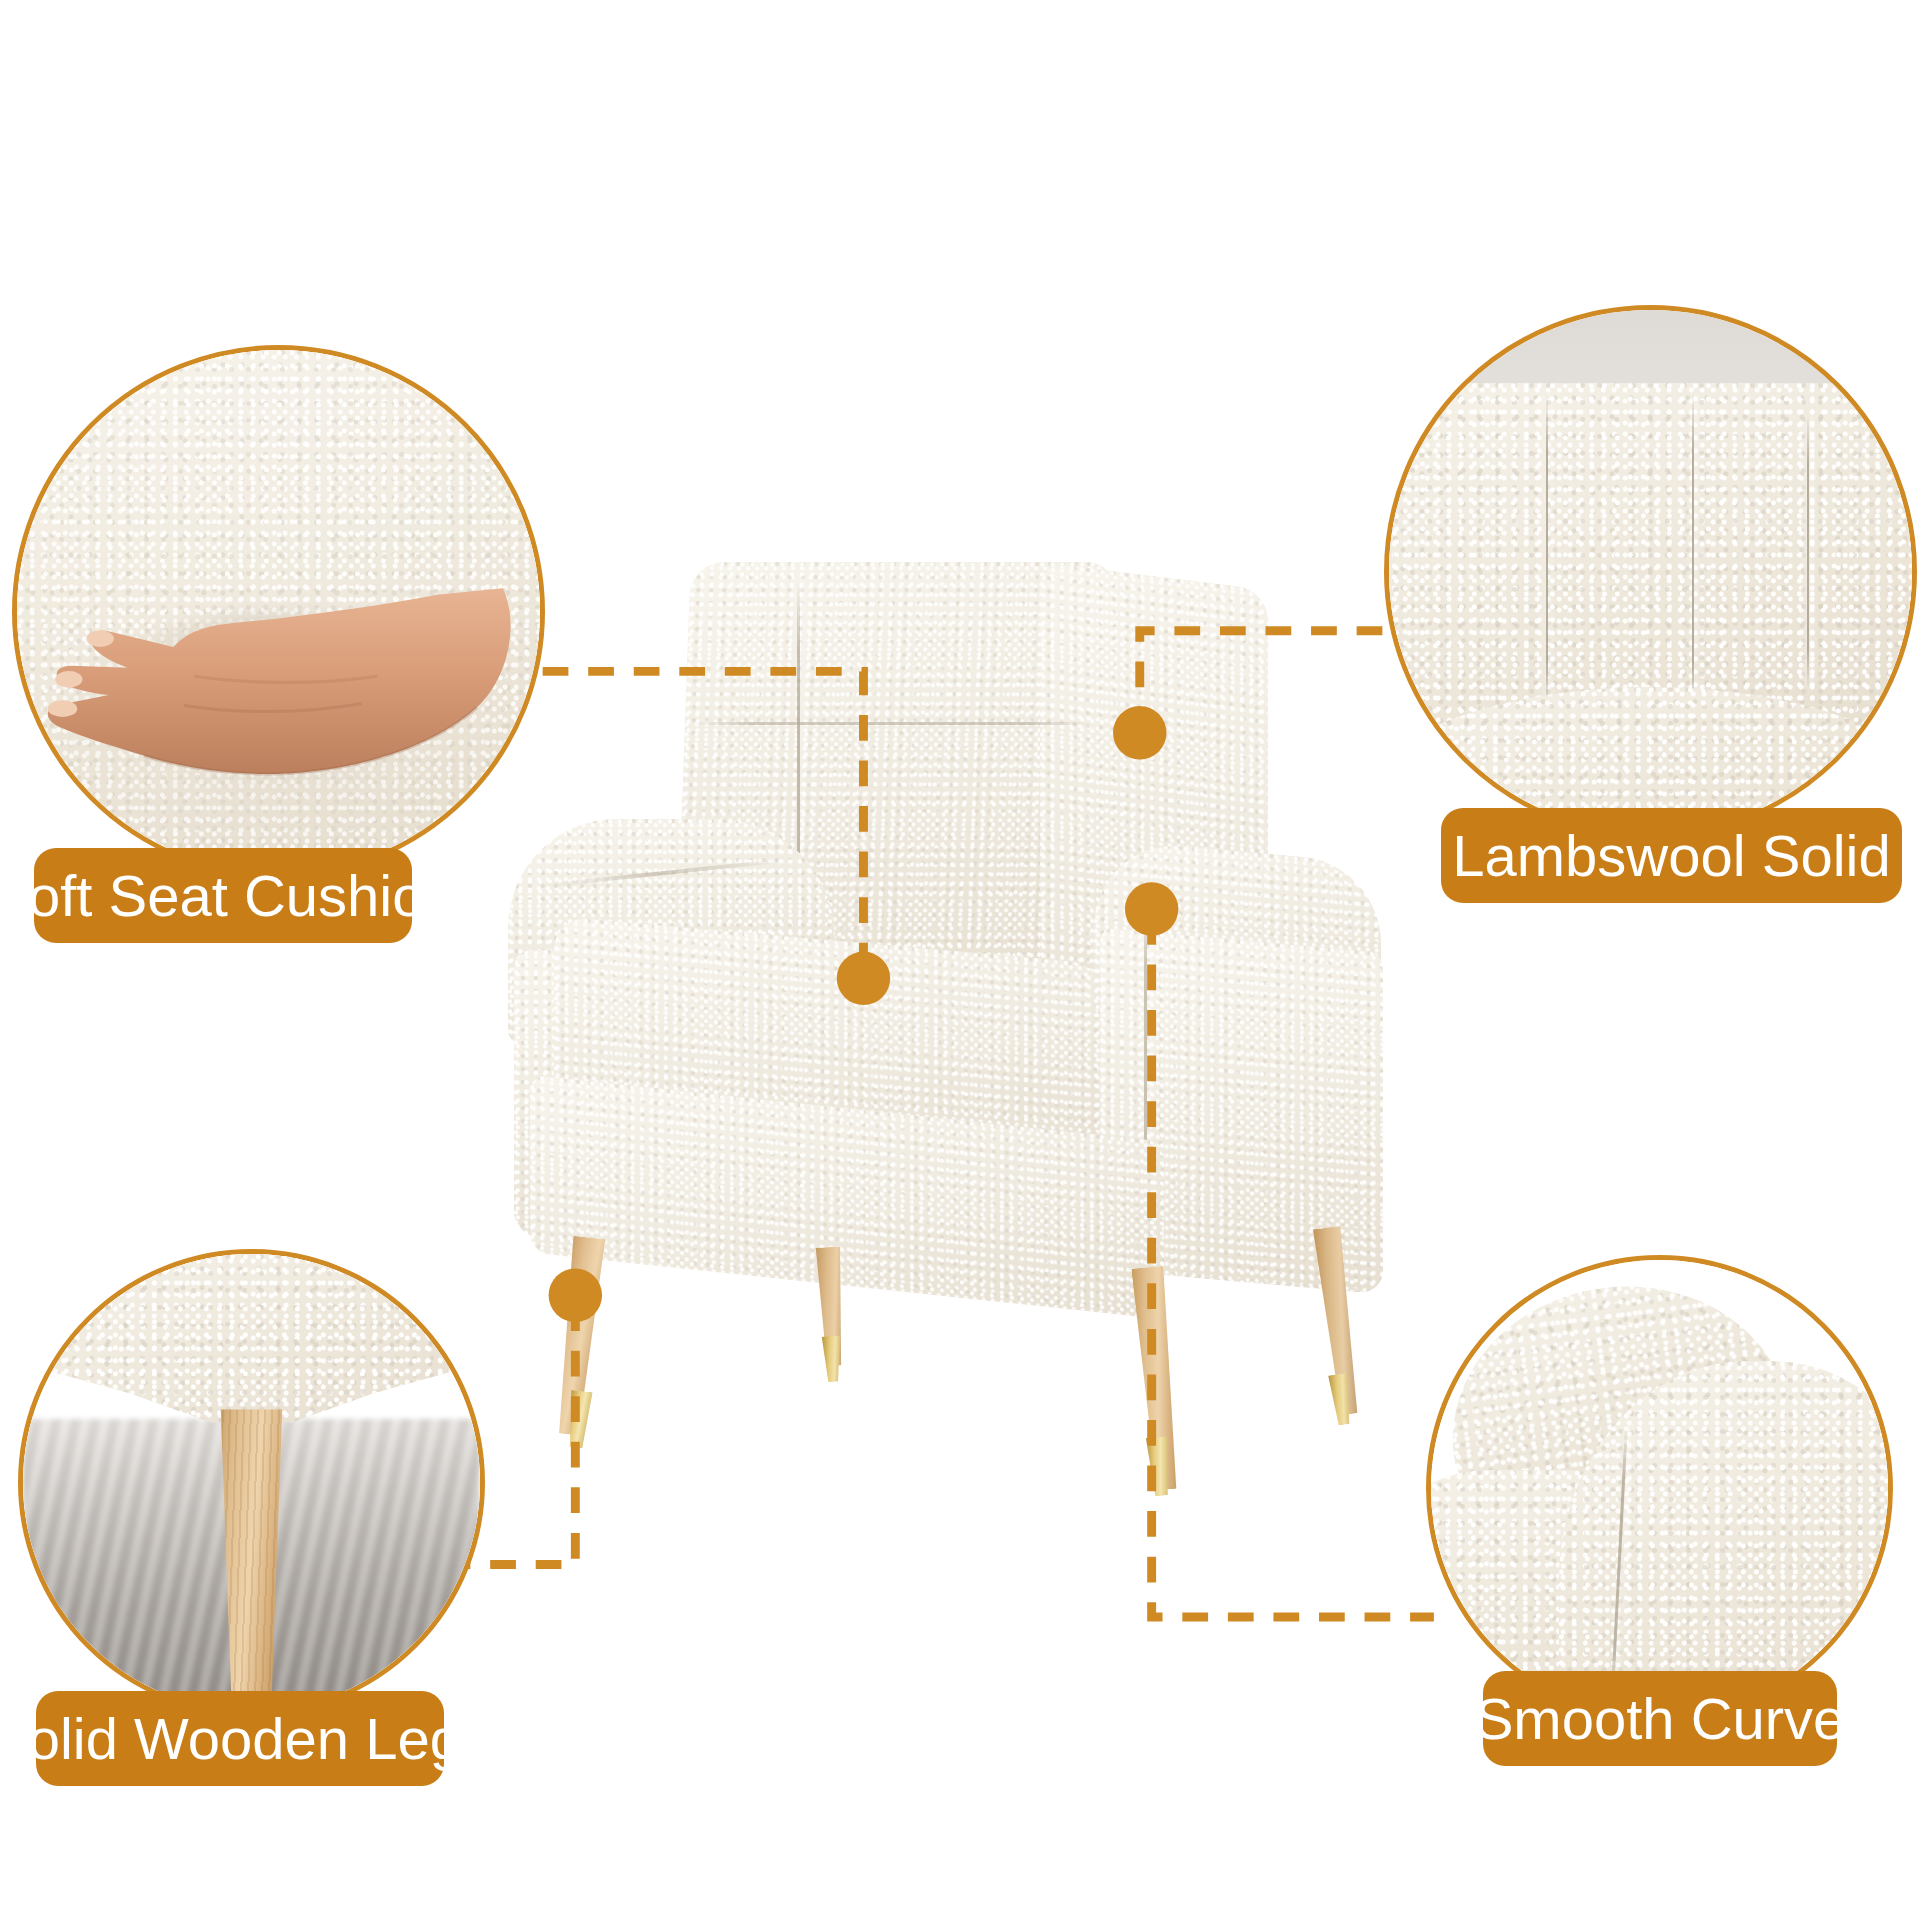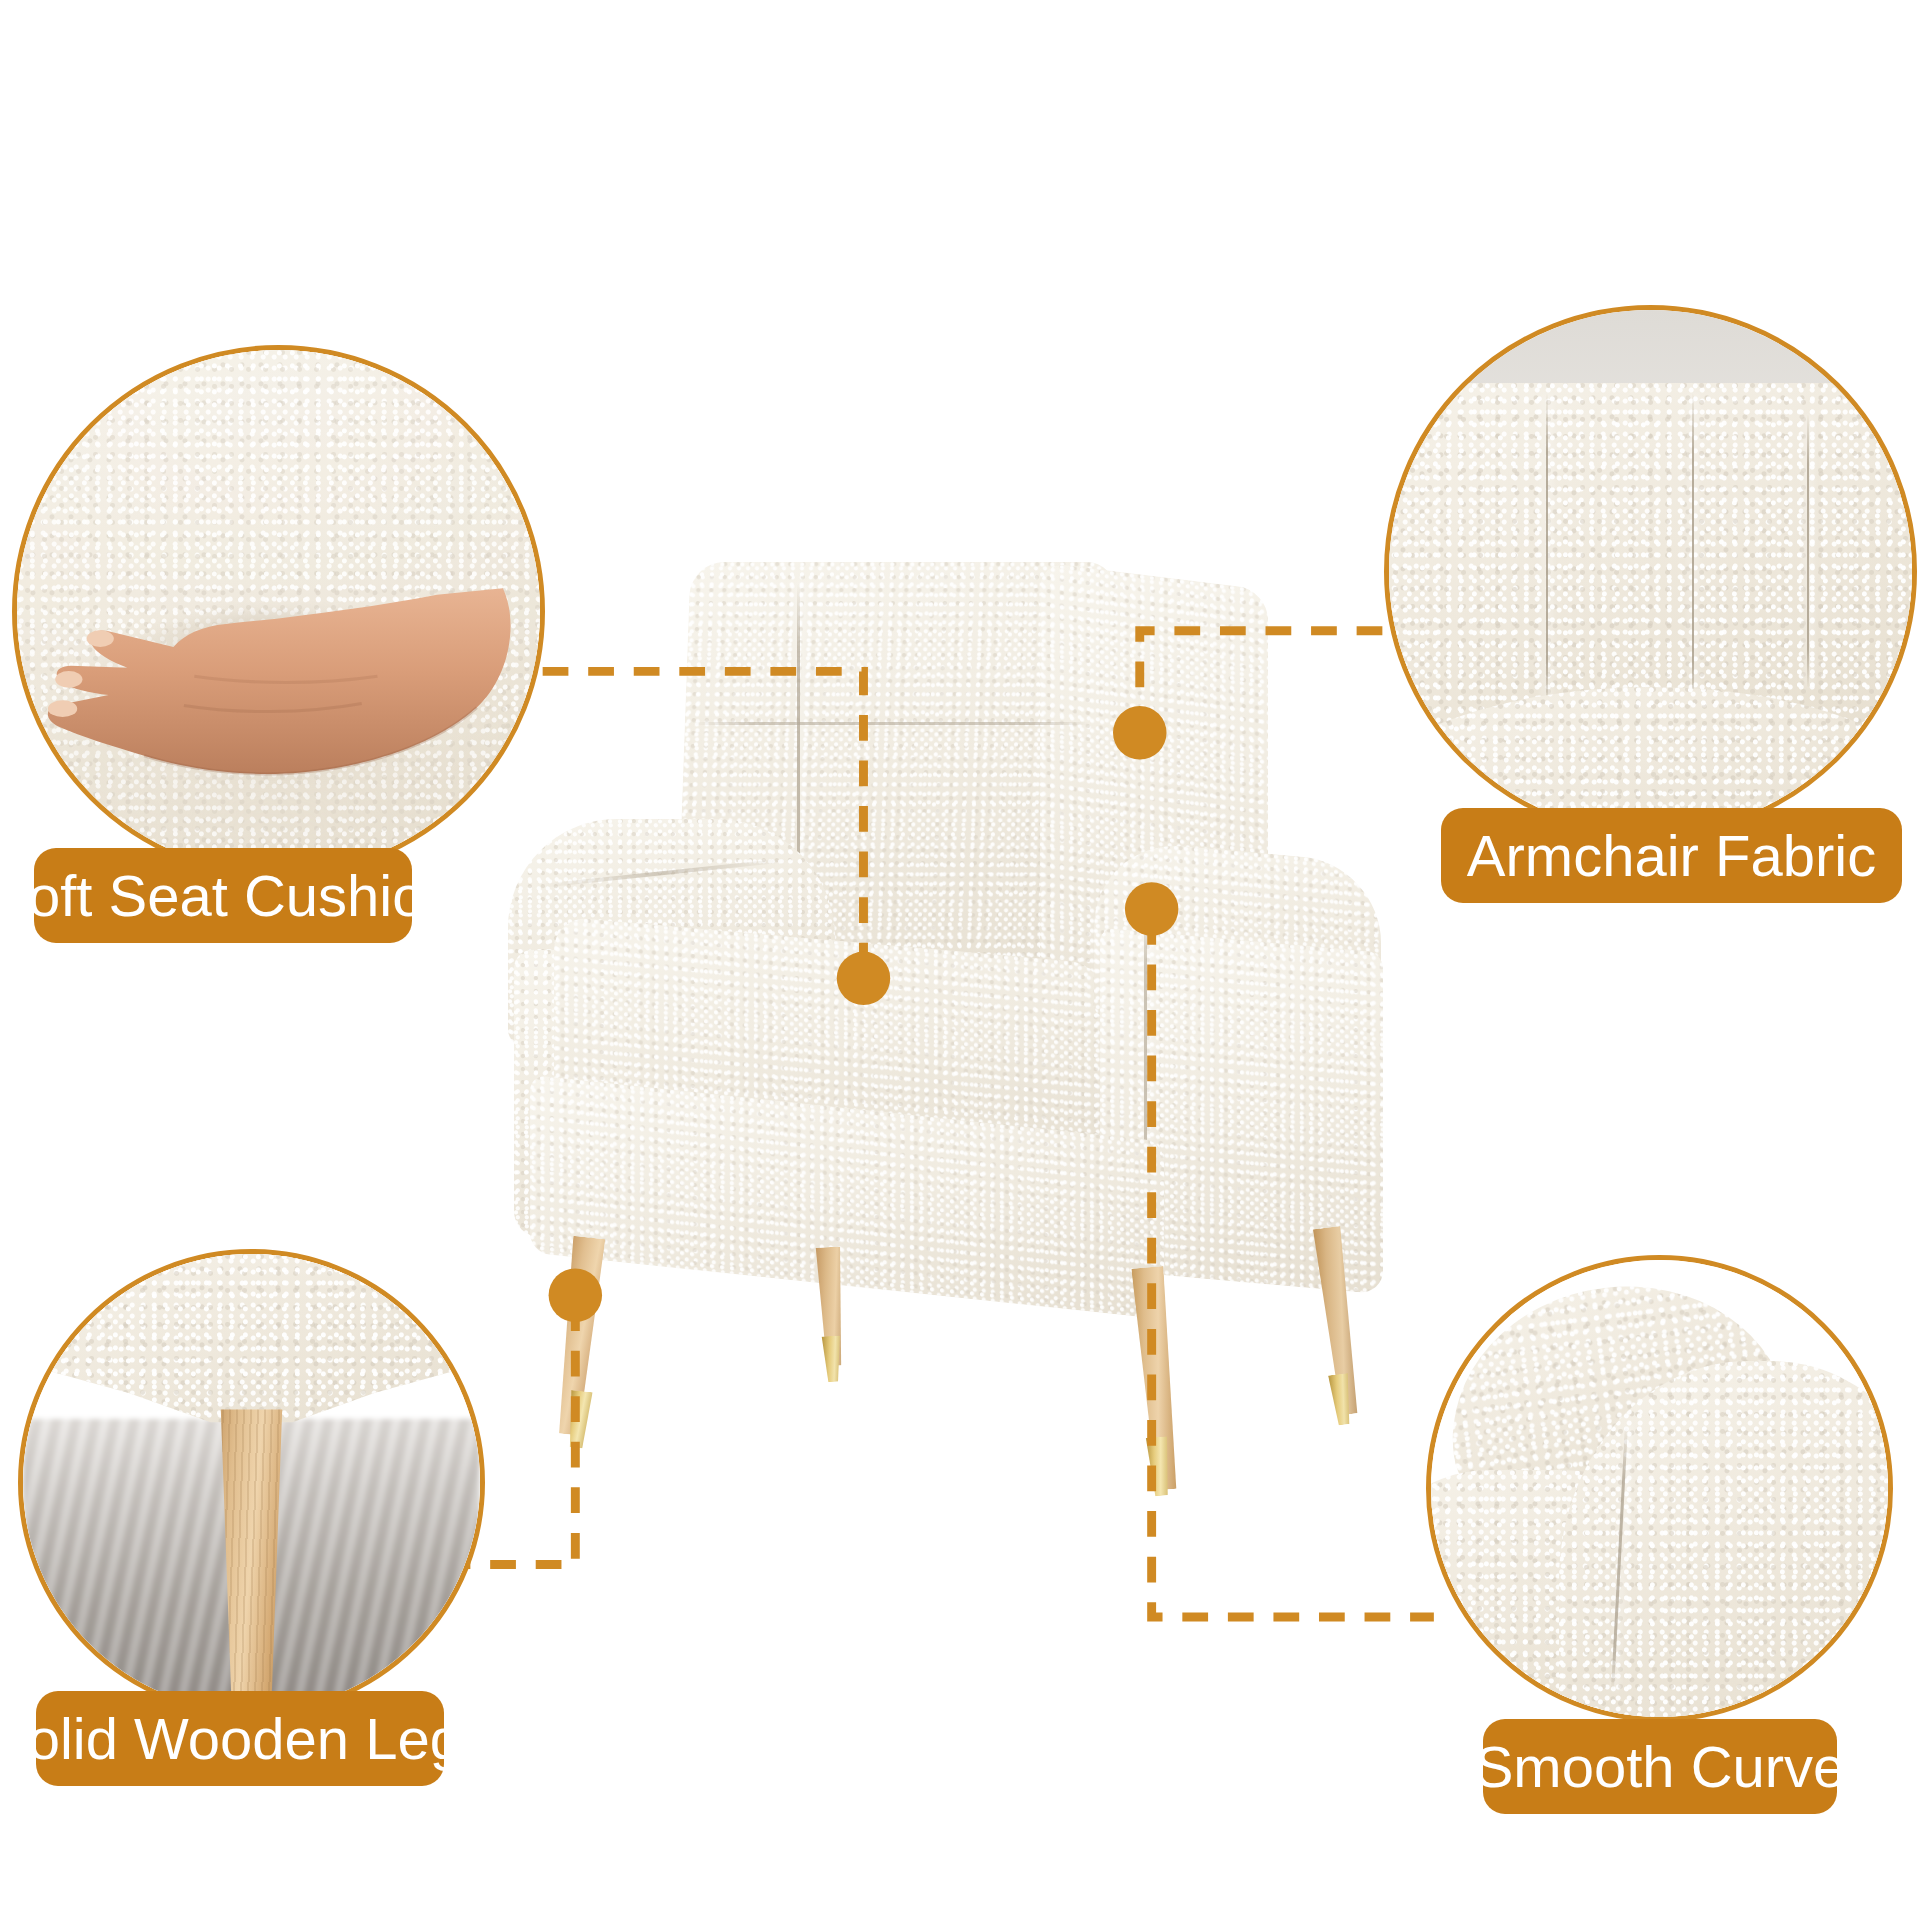--- a/index.html
+++ b/index.html
@@ -249,21 +249,21 @@
       <div class="photo">
         <div class="wall"></div>
         <div class="back-panel boucle"></div>
         <div class="tuft" style="left:30%;"></div>
         <div class="tuft" style="left:58%;"></div>
         <div class="tuft" style="left:80%;height:52%;top:20%;"></div>
         <div class="seatedge boucle"></div>
       </div>
     </div>
     <div class="pill" style="left:57px;top:503px;width:461px;height:95px;">
-      <span>Armchair Fabric</span>
+      <span>Lambswool Solid</span>
     </div>
   </div>
 
   <div class="callout" style="left:18px;top:1249px;">
     <div class="circ" style="width:467px;height:467px;">
       <div class="photo">
         <div style="position:absolute;inset:0;background:#ffffff;"></div>
         <div class="carpet"></div>
         <div class="skirt boucle"></div>
         <div class="leg-big"></div>
@@ -277,19 +277,19 @@
   <div class="callout" style="left:1426px;top:1255px;">
     <div class="circ" style="width:467px;height:467px;">
       <div class="photo">
         <div style="position:absolute;inset:0;background:#ffffff;"></div>
         <div class="arm-back boucle"></div>
         <div class="arm-seat boucle"></div>
         <div class="arm-roll boucle"></div>
         <div class="arm-seam"></div>
       </div>
     </div>
-    <div class="pill" style="left:57px;top:416px;width:354px;height:95px;margin-top:48px;">
+    <div class="pill" style="left:57px;top:416px;width:354px;height:95px;">
       <span>Smooth Curve</span>
     </div>
   </div>
 
 </div>
 
 
 </body></html>

